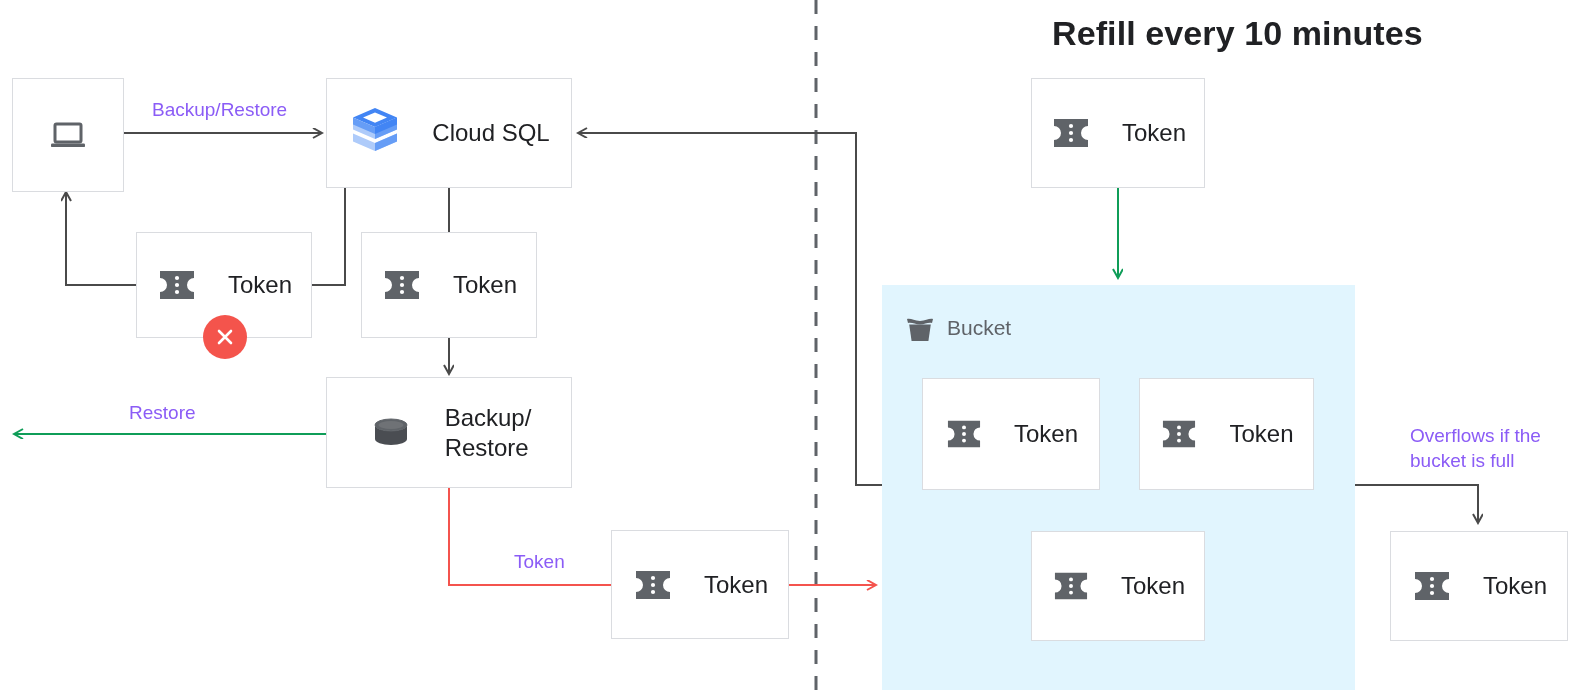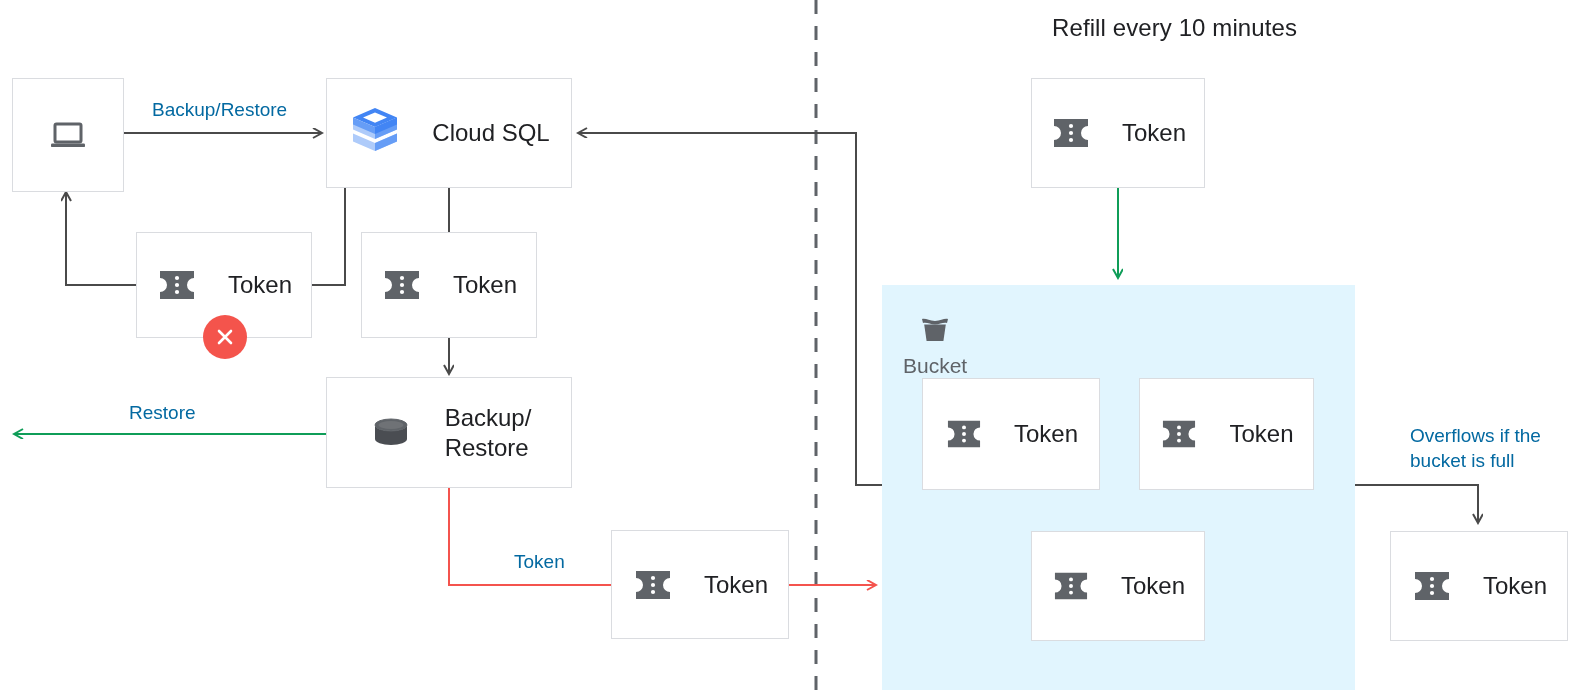--- a/index.html
+++ b/index.html
@@ -9,22 +9,22 @@
 
   .node{position:absolute;box-sizing:border-box;background:#ffffff;border:1px solid #dadce0;
         display:flex;align-items:center;justify-content:center;}
   .node .inner{display:flex;align-items:center;gap:30px;}
   .node .label{font-size:24px;color:#202124;line-height:1.22;white-space:pre-line;}
 
   .bucket-region{position:absolute;background:#e1f5fe;}
   .bucket-head{position:absolute;display:flex;align-items:center;gap:10px;}
   .bucket-head .bk-label{font-size:21px;color:#5f6368;}
 
-  .edge-label{position:absolute;font-size:19px;color:#0369a1;line-height:1.3;white-space:pre-line;}
-  .title{position:absolute;font-size:24px;font-weight:normal;color:#202124;letter-spacing:.1px;}
+  .edge-label{position:absolute;font-size:19px;color:#8b5cf6;line-height:1.3;white-space:pre-line;}
+  .title{position:absolute;font-size:34px;font-weight:bold;color:#202124;letter-spacing:.1px;}
 
   .badge-x{position:absolute;width:44px;height:44px;border-radius:50%;background:#f4544c;
            display:flex;align-items:center;justify-content:center;}
 
   svg{display:block;}
 </style>
 </head>
 <body>
 
 <div id="stage">
@@ -62,21 +62,21 @@
 
     <path d="M882,485 L856,485 L856,133 L578,133" fill="none" stroke="#4a4a4a" stroke-width="2" marker-end="url(#ah-gray)"></path>
 
     <path d="M1118,188 L1118,278" fill="none" stroke="#0f9d58" stroke-width="2" marker-end="url(#ah-green)"></path>
 
     <path d="M1355,485 L1478,485 L1478,523" fill="none" stroke="#4a4a4a" stroke-width="2" marker-end="url(#ah-gray)"></path>
   </svg>
 
   <div class="bucket-region" style="left:882px;top:285px;width:473px;height:405px;"></div>
 
-  <div class="bucket-head" style="left:903px;top:312px;flex-direction:column;">
+  <div class="bucket-head" style="left:903px;top:312px;">
     <span>
       <svg width="34" height="32" viewBox="0 0 34 32">
         <path d="M4,7 C8,6 11,9 17,9 C23,9 26,6 30,7 L29,11 C25,10 22,12.5 17,12.5 C12,12.5 9,10 5,11 Z" fill="#5f6368"></path>
         <path d="M6.2,12.6 L27.8,12.6 L25.4,29 L8.6,29 Z" fill="#5f6368"></path>
       </svg>
     </span>
     <span class="bk-label">Bucket</span>
   </div>
 
   <div class="node" style="left:12px;top:78px;width:112px;height:114px;">

